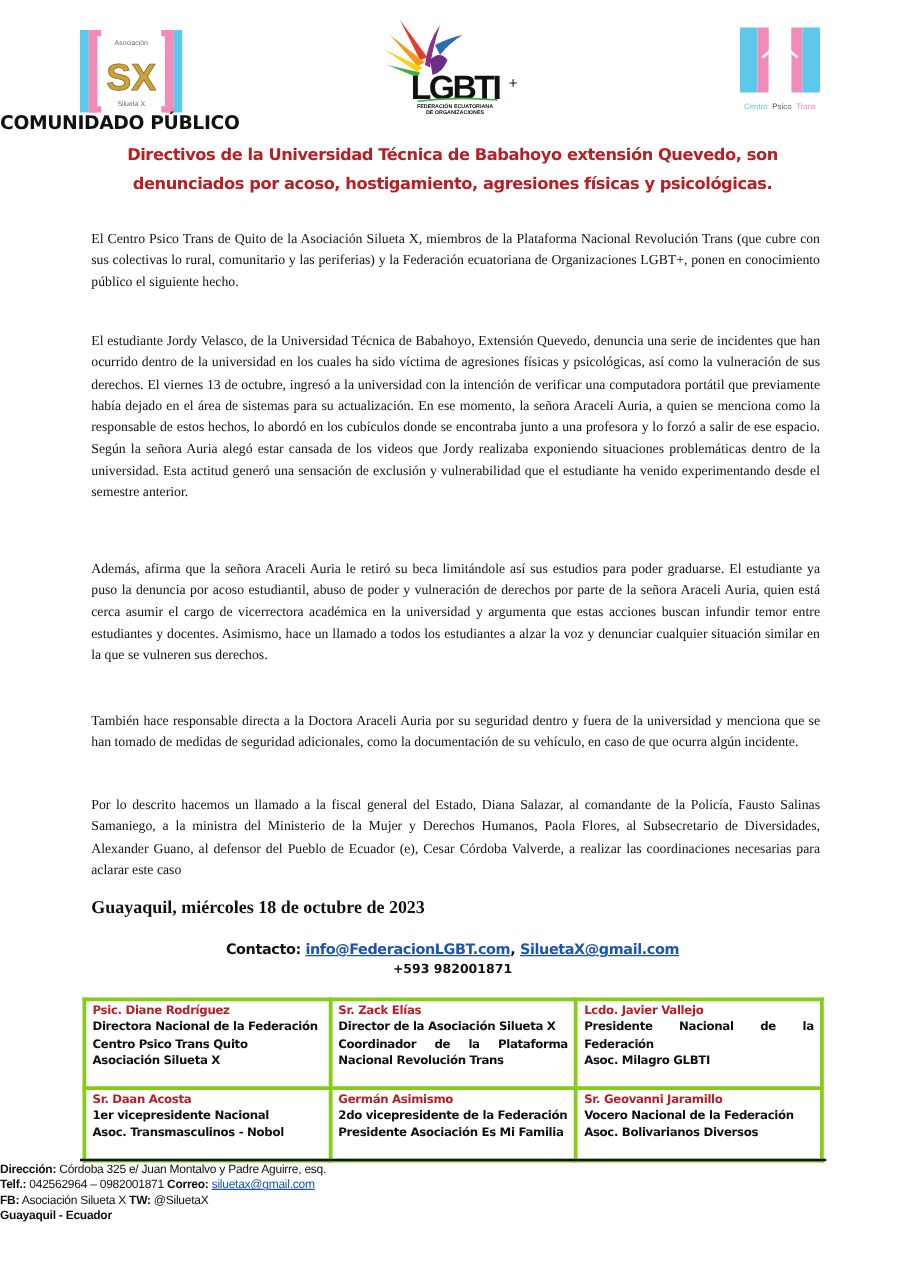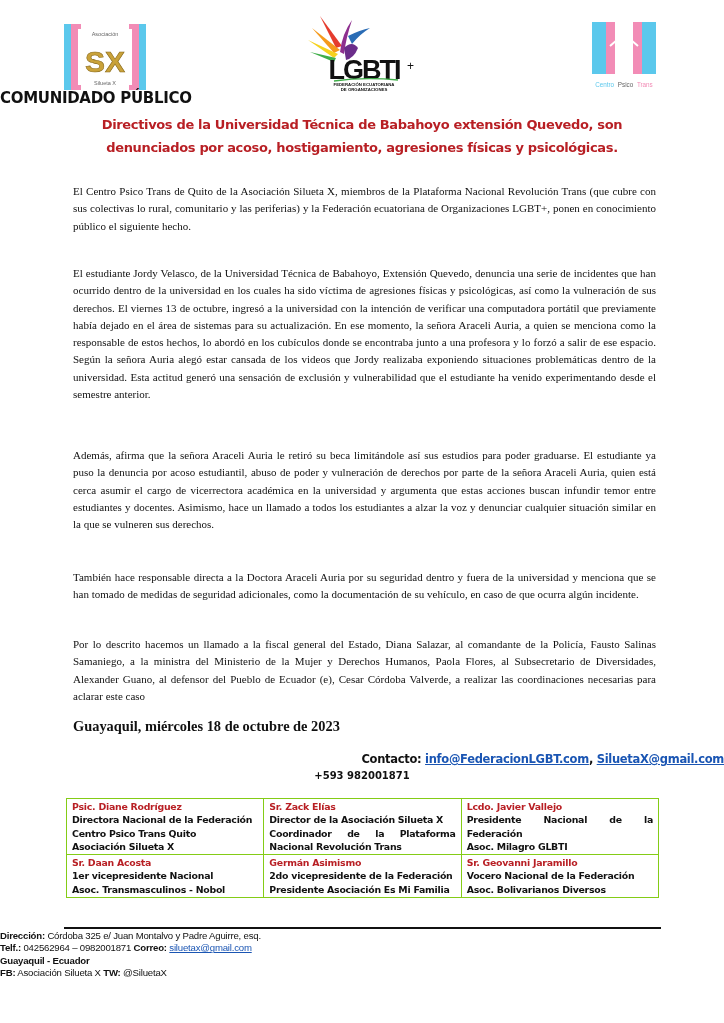--- a/index.html
+++ b/index.html
@@ -30,38 +30,38 @@
   .p2 { top: 265px; }
   .p3 { top: 447px; }
   .p4 { top: 569px; }
   .p5 { top: 636px; }
 
   .date-line {
     position: absolute; left: 73px; top: 718px;
     font-family: "Liberation Serif", serif; font-weight: bold; font-size: 14.4px; color: #111;
   }
   .contact {
-    position: absolute; left: 0; width: 724px; top: 752px; text-align: right;
+    position: absolute; left: 0; width: 724px; top: 752px; text-align: center;
     font-family: "DejaVu Sans", sans-serif; font-weight: bold; font-size: 11.5px; color: #111;
     letter-spacing: -0.3px;
   }
   .contact a { color: #1a55b3; text-decoration: underline; }
   .phone {
     position: absolute; left: 0; width: 724px; top: 770px; text-align: center;
     font-family: "DejaVu Sans", sans-serif; font-weight: bold; font-size: 10px; color: #111;
   }
 
   table.signers {
     position: absolute; left: 66px; top: 798px; width: 593px;
     border-collapse: collapse;
     font-family: "DejaVu Sans", sans-serif; font-weight: bold; font-size: 9.4px;
     line-height: 13.3px; letter-spacing: -0.25px;
   }
   table.signers td {
-    border: 1px solid #84cc16; vertical-align: top; padding: 1px 5px 1px 5px; width: 33.3%;
+    border: 3px solid #84cc16; vertical-align: top; padding: 1px 5px 14px 5px; width: 33.3%;
     text-align: justify;
   }
   .sig-name { color: #b81f24; display: block; }
   .sig-line { color: #111; display: block; }
 
   .footer-rule {
     position: absolute; left: 64px; top: 927px; width: 597px; height: 2px; background: #111;
   }
   .footer {
     position: absolute; left: 0; width: 724px; top: 930px; 
@@ -186,20 +186,20 @@
   <div>
     <b>Dirección:</b>
     <span>Córdoba 325 e/ Juan Montalvo y Padre Aguirre, esq.</span>
   </div>
   <div>
     <b>Telf.:</b>
     <span>042562964 – 0982001871</span>
     <b>Correo:</b>
     <a>siluetax@gmail.com</a>
   </div>
-  <div><b>Guayaquil - Ecuador</b></div>
   <div>
     <b>FB:</b>
     <span>Asociación Silueta X</span>
     <b>TW:</b>
     <span>@SiluetaX</span>
   </div>
+  <div><b>Guayaquil - Ecuador</b></div>
 </div>
 
 </body></html>

